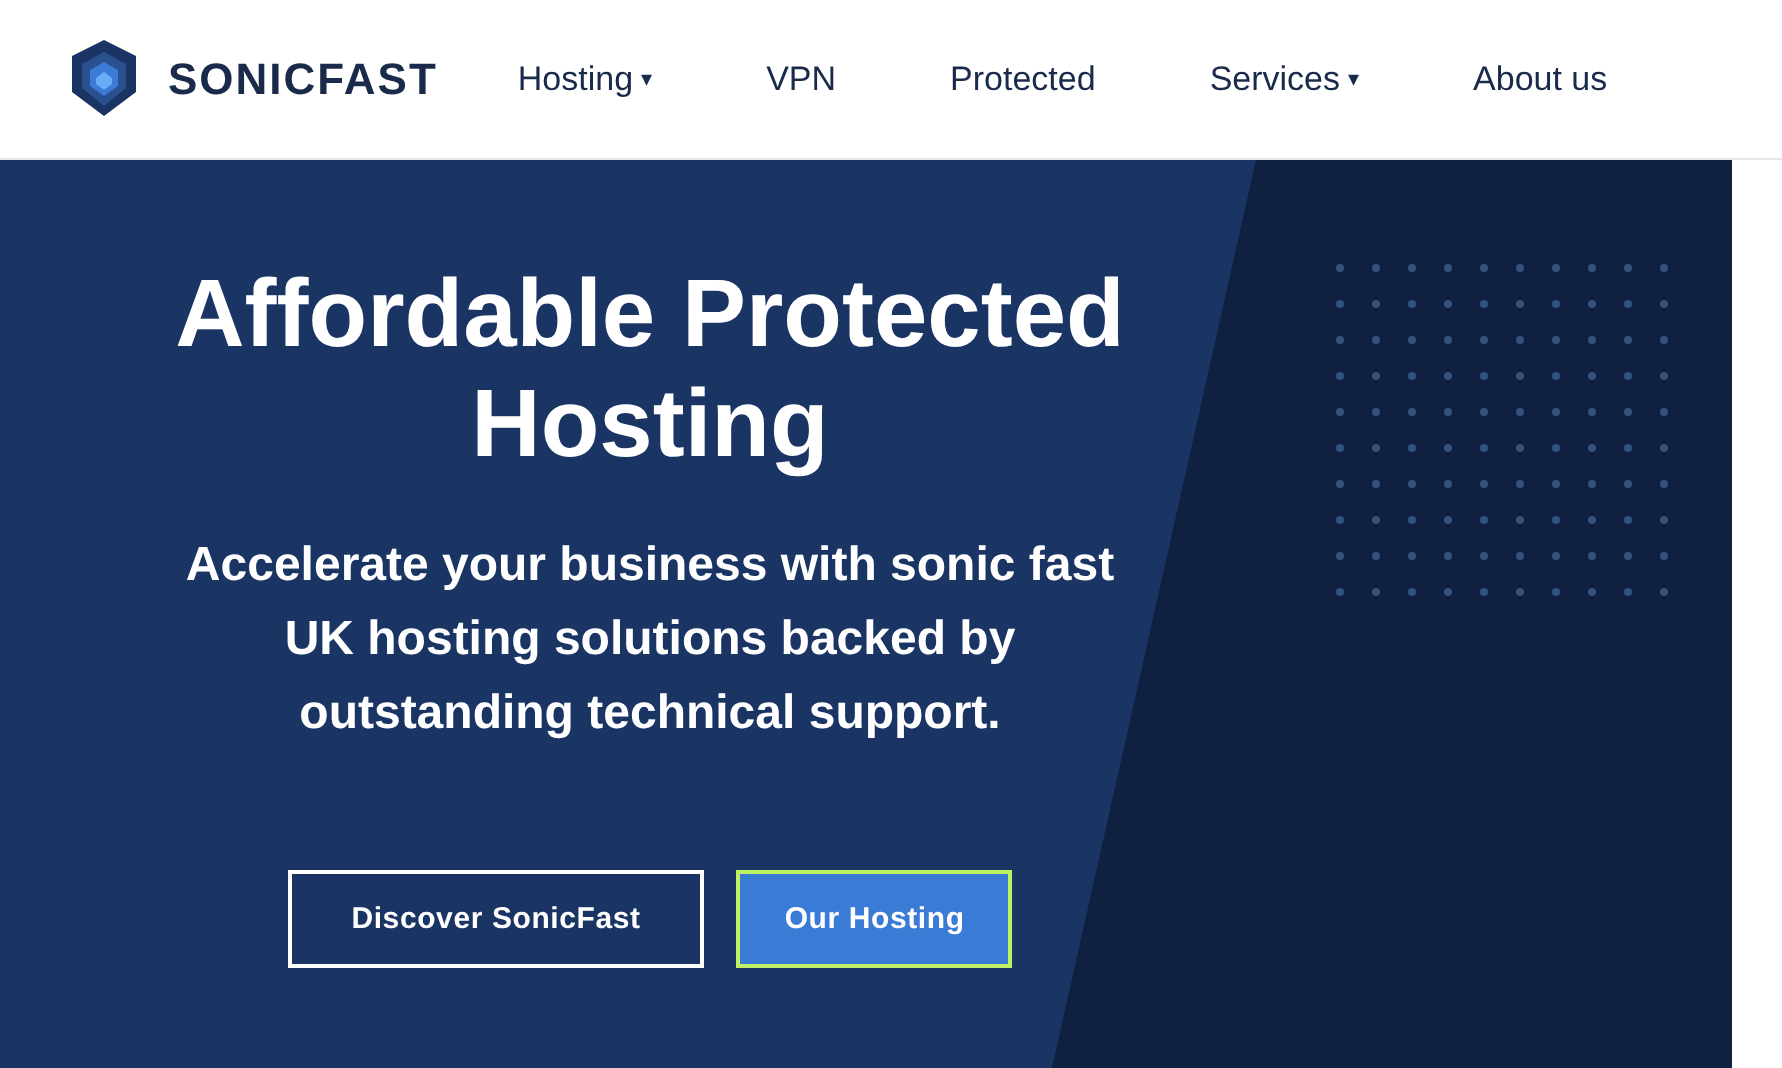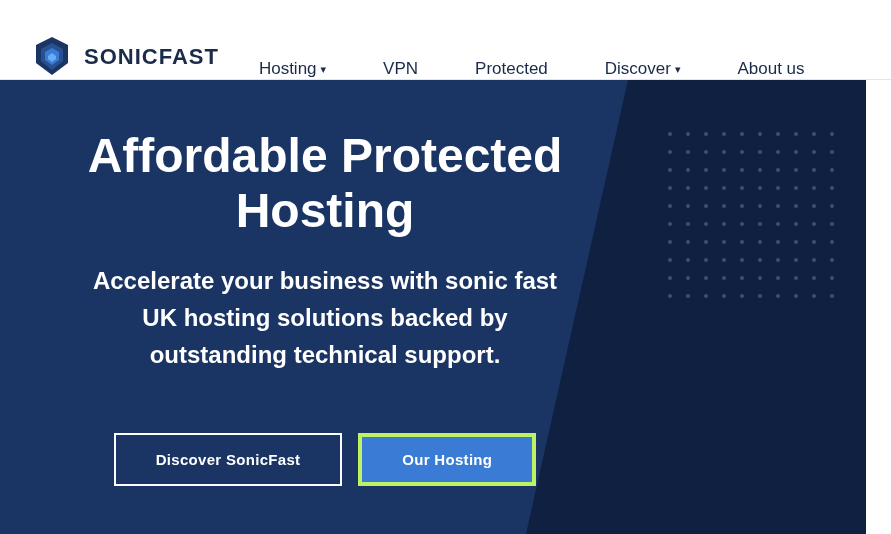--- a/index.html
+++ b/index.html
@@ -13,21 +13,21 @@
       width: 891px;
       min-height: 534px;
       overflow: hidden;
     }
 
     
     .header {
       background: #ffffff;
       height: 80px;
       display: flex;
-      align-items: flex-end;
+      align-items: center;
       padding: 0 30px;
       border-bottom: 1px solid #e5e5e5;
       position: relative;
       z-index: 10;
     }
 
     .logo-area {
       display: flex;
       align-items: center;
       gap: 10px;
@@ -129,33 +129,33 @@
       margin-right: auto;
     }
 
     .hero-buttons {
       display: flex;
       gap: 16px;
       justify-content: center;
     }
 
     .btn-outline {
-      padding: 14px 40px;
+      padding: 14px 30px;
       border: 2px solid #ffffff;
       background: transparent;
       color: #ffffff;
       font-size: 15px;
       font-weight: 600;
       cursor: pointer;
       letter-spacing: 0.3px;
     }
 
     .btn-primary {
-      padding: 14px 40px;
-      border: 4px solid #bef264;
+      padding: 14px 22px;
+      border: 2px solid #bef264;
       background: #3a7bd5;
       color: #ffffff;
       font-size: 15px;
       font-weight: 600;
       cursor: pointer;
       letter-spacing: 0.3px;
     }
 
     
     .dots-svg circle {
@@ -183,21 +183,21 @@
       <span>Hosting</span>
       <span class="chevron">▾</span>
     </a>
     <a class="nav-item">
       <span>VPN</span>
     </a>
     <a class="nav-item">
       <span>Protected</span>
     </a>
     <a class="nav-item">
-      <span>Discover</span>
+      <span>Services</span>
       <span class="chevron">▾</span>
     </a>
     <a class="nav-item">
       <span>About us</span>
     </a>
   </nav>
 </header>
 
 <section class="hero">
 

